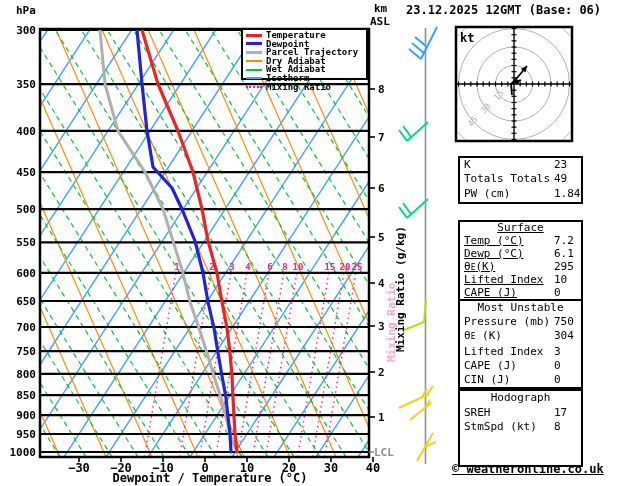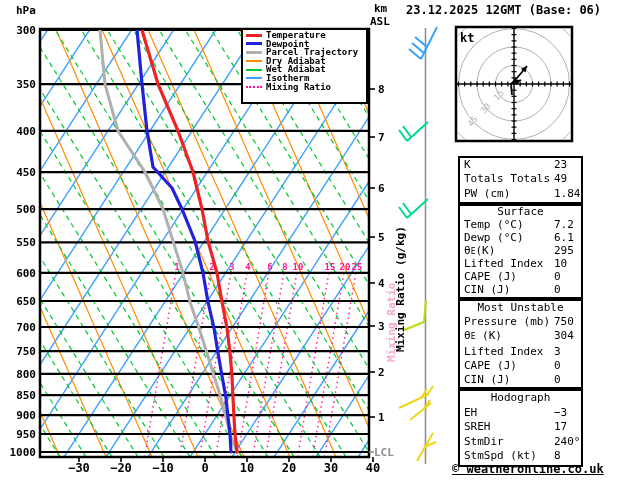--- a/index.html
+++ b/index.html
@@ -11,21 +11,21 @@
   .datetime{left:406px;top:3px;width:222px;font-size:12px;}
   .hpa{left:16px;top:4px;font-size:11px;}
   .kmlbl{left:374px;top:2px;font-size:11px;}
   .asllbl{left:370px;top:15px;font-size:11px;}
   .xaxis{left:40px;top:471px;width:340px;text-align:center;font-size:12px;}
   .lcl{left:374px;top:446px;font-size:11px;color:#8f8f8f;}
   .vtext{white-space:nowrap;transform-origin:0 0;transform:rotate(-90deg);font-size:11px;}
   .vblack{left:394px;top:352px;color:#000;}
   .vpink{left:385px;top:362px;color:#f5a9cf;}
   .footer{left:452px;top:462px;width:177px;font-size:12px;text-decoration:underline;}
-  .legend{left:241px;top:28px;width:127px;height:76px;border:2px solid #000;background:#fff;
+  .legend{left:241px;top:28px;width:127px;height:52px;border:2px solid #000;background:#fff;
           box-sizing:border-box;padding:1px 0 0 3px;}
   .legend-row{height:8.6px;display:flex;align-items:center;font-size:9px;font-weight:bold;line-height:8.6px;}
   .legend-swatch{display:inline-block;width:16px;margin-right:4px;flex:0 0 16px;}
   .panel-box{position:absolute;left:458px;width:125px;border:2px solid #000;background:#fff;
              box-sizing:border-box;font-size:11px;padding-left:4px;}
   .panel-row{position:relative;white-space:nowrap;}
   .panel-title{text-align:center;padding-right:4px;}
   .panel-val{position:absolute;left:90px;top:0;}
   .sub{font-size:8px;}
   .kt{left:460px;top:31px;font-size:12px;}
@@ -295,20 +295,21 @@
           <polygon points="527,66 525.5,72.5 520.9,68.7" fill="#000"></polygon>
           <polygon points="521,80 516.5,85 514.3,79.4" fill="#000"></polygon>
         </g>
       </g>
   </svg>
 
   <div class="abs b datetime">23.12.2025 12GMT (Base: 06)</div>
   <div class="abs b hpa">hPa</div>
   <div class="abs b kmlbl">km</div>
   <div class="abs b asllbl">ASL</div>
+  <div class="abs b xaxis">Dewpoint / Temperature (°C)</div>
   <div class="abs b lcl">LCL</div>
   <div class="abs b vtext vpink">Mixing Ratio</div>
   <div class="abs b vtext vblack">Mixing Ratio (g/kg)</div>
   <div class="abs b kt">kt</div>
   <div class="abs b footer">© weatheronline.co.uk</div>
 
   <div class="abs legend" id="legend">
       <div class="legend-row">
         <span class="legend-swatch" style="border-top: 3px solid rgb(238, 34, 34);"></span>
         <span>Temperature</span>
@@ -337,38 +338,36 @@
         <span class="legend-swatch" style="border-top: 2px dotted rgb(255, 20, 147);"></span>
         <span>Mixing Ratio</span>
       </div>
     </div>
   <div id="side-panel">
       <div class="panel-box" style="top: 156px; height: 48px;">
         <div class="panel-row" style="line-height: 14.3333px;"><span>K</span><span class="panel-val">23</span></div>
         <div class="panel-row" style="line-height: 14.3333px;"><span>Totals Totals</span><span class="panel-val">49</span></div>
         <div class="panel-row" style="line-height: 14.3333px;"><span>PW (cm)</span><span class="panel-val">1.84</span></div>
       </div>
-      <div class="panel-box" style="top: 204px; height: 95px;">
+      <div class="panel-box" style="top: 220px; height: 95px; text-decoration: underline;">
         <div class="panel-row panel-title" style="line-height: 12.8571px;">Surface</div>
         <div class="panel-row" style="line-height: 12.8571px;"><span>Temp (°C)</span><span class="panel-val">7.2</span></div>
         <div class="panel-row" style="line-height: 12.8571px;"><span>Dewp (°C)</span><span class="panel-val">6.1</span></div>
         <div class="panel-row" style="line-height: 12.8571px;"><span>θ<span class="sub">E</span>(K)</span><span class="panel-val">295</span></div>
         <div class="panel-row" style="line-height: 12.8571px;"><span>Lifted Index</span><span class="panel-val">10</span></div>
         <div class="panel-row" style="line-height: 12.8571px;"><span>CAPE (J)</span><span class="panel-val">0</span></div>
         <div class="panel-row" style="line-height: 12.8571px;"><span>CIN (J)</span><span class="panel-val">0</span></div>
       </div>
       <div class="panel-box" style="top: 299px; height: 90px;">
         <div class="panel-row panel-title" style="line-height: 14.1667px;">Most Unstable</div>
         <div class="panel-row" style="line-height: 14.1667px;"><span>Pressure (mb)</span><span class="panel-val">750</span></div>
         <div class="panel-row" style="line-height: 14.1667px;"><span>θ<span class="sub">E</span> (K)</span><span class="panel-val">304</span></div>
         <div class="panel-row" style="line-height: 14.1667px;"><span>Lifted Index</span><span class="panel-val">3</span></div>
         <div class="panel-row" style="line-height: 14.1667px;"><span>CAPE (J)</span><span class="panel-val">0</span></div>
         <div class="panel-row" style="line-height: 14.1667px;"><span>CIN (J)</span><span class="panel-val">0</span></div>
       </div>
       <div class="panel-box" style="top: 389px; height: 78px;">
         <div class="panel-row panel-title" style="line-height: 14.6px;">Hodograph</div>
-        <div class="panel-row" style="line-height: 14.6px;"><span>EH</span><span class="panel-val">−3</span></div>
         <div class="panel-row" style="line-height: 14.6px;"><span>SREH</span><span class="panel-val">17</span></div>
-        <div class="panel-row" style="line-height: 14.6px;"><span>StmDir</span><span class="panel-val">240°</span></div>
         <div class="panel-row" style="line-height: 14.6px;"><span>StmSpd (kt)</span><span class="panel-val">8</span></div>
       </div>
     </div>
 </div>
 
 </body></html>

